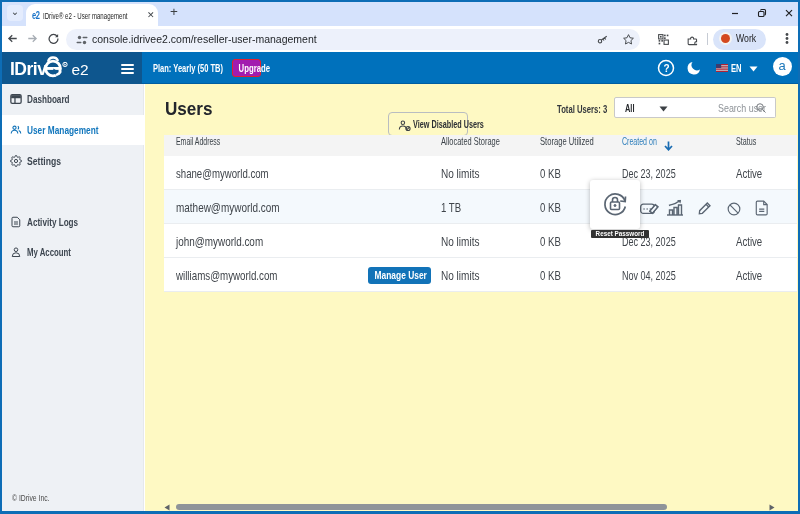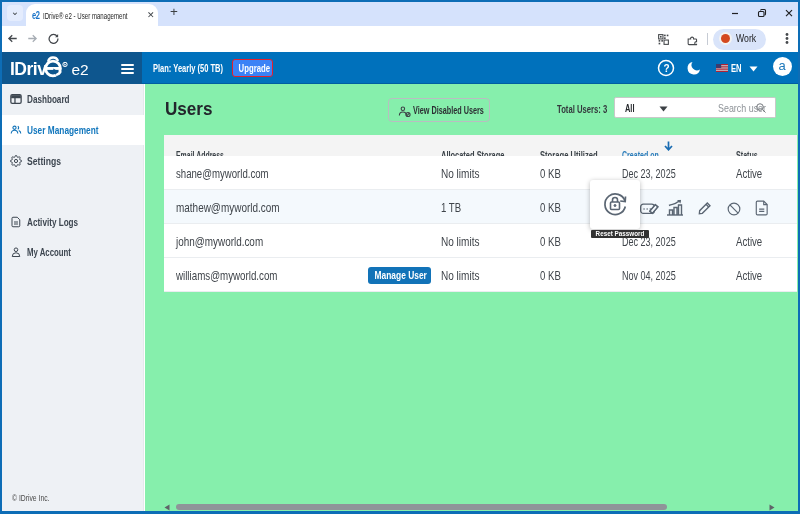--- a/index.html
+++ b/index.html
@@ -31,41 +31,41 @@
 #appheaderL { left:0; top:0; width:140px; height:32px; background:#0e568e; }
 
 #sidebar { left:2px; top:84px; width:142px; height:427px; background:#eef1f5; border-right:1px solid #e5e8ec; }
 .sbitem { left:0; width:142px; height:30px; display:flex; align-items:center; }
 .sbitem .ic { position:absolute; left:8px; top:9px; width:12px; height:12px; }
 .sbitem .lbl { position:absolute; left:25px; font-size:11px; font-weight:bold; color:#3d4650; }
 .sbitem .lbl span { transform:scaleX(0.74); }
 #sbsel { left:0; top:31px; width:142px; height:30px; background:#fff; }
 #copyr { left:10px; top:409px; font-size:8.5px; color:#4a4a4a; }
 
-#content { left:145px; top:84px; width:653px; height:427px; background:#86efac; }
+#content { left:145px; top:84px; width:653px; height:427px; background:#fef9c3; }
 #h1users { left:19.5px; top:13.5px; font-size:19px; font-weight:bold; color:#23262c; }
 #btngroup { left:74px; top:14px; width:146px; height:24px; border:1px solid #79aede; border-radius:4px; display:flex; }
 #btngroup .seg { flex:1; display:flex; align-items:center; justify-content:center; color:#1273b8; font-size:11.5px; font-weight:bold; }
 #btngroup .seg+.seg { border-left:1px solid #79aede; }
-#btndisabled { left:243px; top:14px; width:102px; height:24px; border:1px solid #b9bdc1; border-radius:4px; color:#2c2f33; font-size:11px; font-weight:bold; }
+#btndisabled { left:243px; top:28px; width:80px; height:24px; border:1px solid #b9bdc1; border-radius:4px; color:#2c2f33; font-size:11px; font-weight:bold; }
 #totalusers { left:412px; top:18.5px; font-size:11px; font-weight:bold; color:#33373c; }
 #alldd { left:469px; top:13px; width:63px; height:21px; border:1px solid #c9c9c9; border-radius:2px 0 0 2px; background:#fff; }
 #alldd .t { position:absolute; left:10px; top:3.5px; font-size:11px; font-weight:bold; color:#24272b; }
 #searchbox { left:531px; top:13px; width:99.5px; height:21px; border:1px solid #c9c9c9; border-left:none; border-radius:0 2px 2px 0; background:#fff; }
 #searchbox .ph { position:absolute; left:10px; top:3.5px; font-size:11.5px; color:#8e9398;margin-left:32px; }
 
 #tbl { left:18.5px; top:50.5px; width:633px; }
 #thead { position:relative; height:21px; background:#f4f4f4; }
 .trow { position:relative; height:34px; border-bottom:1px solid #eaedf0; background:#fff; }
 .c-email { position:absolute; left:12px; }
 .c-alloc { position:absolute; left:277px; }
 .c-util { position:absolute; left:376px; }
 .c-created { position:absolute; left:458px; }
 .c-status { position:absolute; left:572px; }
-#thead > div { top:14px; font-size:10.5px; font-weight:bold; color:#3b4248; }
+#thead > div { top:0; font-size:10.5px; font-weight:normal; color:#3b4248; }
 #thead .c-created { color:#2a7cba; }
 .trow > div { top:10.5px; font-size:13px; color:#3f444a; }
 #row2 { background:#f4f9fd; }
 #managebtn { position:absolute; left:204px; top:9px; width:63px; height:17px; background:#1273b8; border-radius:3px; color:#fff; font-size:10.5px; font-weight:bold; text-align:center; line-height:17px; }
 
 #popup { left:590px; top:180px; width:50px; height:49px; background:#fff; border-radius:3px; box-shadow:0 1px 5px rgba(0,0,0,0.28); z-index:10; }
 #tooltip { left:591px; top:229.5px; width:58px; height:8.5px; background:#323232; color:#fff; font-size:7.5px; font-weight:bold; text-align:center; line-height:8.5px; z-index:11; border-radius:1px; }
 .actic { z-index:5; }
 
 #sthumb { left:176px; top:503.5px; width:491px; height:6px; background:#8f9499; border-radius:3px; }
@@ -98,20 +98,36 @@
   <svg class="abs" style="left:5px;top:7px" width="11" height="11" viewBox="0 0 13 13">
       <path d="M11.5 6.5 H2.5 M6.2 2.7 L2.2 6.5 L6.2 10.3" fill="none" stroke="#43474c" stroke-width="1.5"></path>
     </svg>
   <svg class="abs" style="left:25px;top:7px" width="11" height="11" viewBox="0 0 13 13">
       <path d="M1.5 6.5 H10.5 M6.8 2.7 L10.8 6.5 L6.8 10.3" fill="none" stroke="#a7adb4" stroke-width="1.5"></path>
     </svg>
   <svg class="abs" style="left:46px;top:7px" width="11" height="11" viewBox="0 0 13 13">
       <path d="M10.8 4 A5.2 5.2 0 1 0 11.7 6.5" fill="none" stroke="#43474c" stroke-width="1.5"></path>
       <path d="M12 1.2 V5 H8.4 Z" fill="#43474c"></path>
     </svg>
+  <div class="abs" id="omni">
+    <svg class="abs" style="left:10px;top:5px" width="12" height="12" viewBox="0 0 12 12" fill="#5f6368">
+        <circle cx="3.5" cy="3.5" r="1.7"></circle>
+        <rect x="6.5" y="2.8" width="5" height="1.4" rx="0.7"></rect>
+        <circle cx="8.5" cy="8.5" r="1.7"></circle>
+        <rect x="0.5" y="7.8" width="5" height="1.4" rx="0.7"></rect>
+      </svg>
+    <div class="abs" id="urltext">console.idrivee2.com/reseller-user-management</div>
+    <svg class="abs" style="left:531px;top:5px" width="12" height="12" viewBox="0 0 24 24" fill="none" stroke="#46494d" stroke-width="2.2">
+        <circle cx="6" cy="14.5" r="3.4"></circle>
+        <path d="M8.7 12 L19.5 4.5 M15 7.5 L17.5 11 M11.8 9.8 L14 13"></path>
+      </svg>
+    <svg class="abs" style="left:556px;top:4px" width="13" height="13" viewBox="0 0 24 24" fill="none" stroke="#46494d" stroke-width="1.8">
+        <path d="M12 3 L14.8 8.8 L21 9.7 L16.5 14 L17.6 20.3 L12 17.3 L6.4 20.3 L7.5 14 L3 9.7 L9.2 8.8 Z"></path>
+      </svg>
+  </div>
   <svg class="abs" style="left:655px;top:6.5px" width="13" height="13" viewBox="0 0 24 24" fill="#46494d">
       <rect x="3" y="3" width="8" height="8" fill="none" stroke="#46494d" stroke-width="2"></rect>
       <rect x="5.5" y="5.5" width="3" height="3"></rect>
       <rect x="13" y="3" width="3" height="3"></rect>
       <rect x="18" y="3" width="3" height="3"></rect>
       <rect x="13" y="8" width="3" height="3"></rect>
       <rect x="3" y="13" width="3" height="3"></rect>
       <rect x="8" y="13" width="3" height="3"></rect>
       <rect x="3" y="18" width="3" height="3"></rect>
       <rect x="13" y="13" width="8" height="8" fill="none" stroke="#46494d" stroke-width="2"></rect>
@@ -143,21 +159,21 @@
     <circle cx="56" cy="9.5" r="2.2" fill="none" stroke="#fff" stroke-width="0.9"></circle>
     <text x="54.6" y="11.3" font-family="Liberation Sans" font-size="4.6" fill="#fff">R</text>
     <text x="62.5" y="20.3" font-family="Liberation Sans" font-size="15.5" fill="#fff">e2</text>
   </svg>
   <div class="abs" style="left:119px;top:11.5px;width:13px;height:11px">
     <div style="height:2.2px;background:#fff;border-radius:1px"></div>
     <div style="height:2.2px;background:#fff;border-radius:1px;margin-top:2.2px"></div>
     <div style="height:2.2px;background:#fff;border-radius:1px;margin-top:2.2px"></div>
   </div>
   <div class="abs" style="left:151px;top:10px;font-size:11px;font-weight:bold;color:#fff"><span class="cx" style="transform:scaleX(0.683)">Plan: Yearly (50 TB)</span></div>
-  <div class="abs" style="left:230px;top:6.5px;width:41px;height:18px;background:#3b82f6;border:1px solid #e4202c;border-radius:3px;color:#fff;font-size:10.5px;font-weight:bold;text-align:center;line-height:16px"><span class="cxc" style="transform:scaleX(0.737)">Upgrade</span></div>
+  <div class="abs" style="left:230px;top:6.5px;width:29px;height:18px;background:#a21caf;border:1px solid #e4202c;border-radius:3px;color:#fff;font-size:10.5px;font-weight:bold;text-align:center;line-height:16px"><span class="cxc" style="transform:scaleX(0.737)">Upgrade</span></div>
   <svg class="abs" style="left:655px;top:7px" width="18" height="18" viewBox="0 0 18 18">
       <circle cx="9" cy="9" r="7.5" fill="none" stroke="#fff" stroke-width="1.5"></circle>
       <text x="6.6" y="12.6" font-size="10" font-weight="bold" fill="#fff" font-family="Liberation Sans">?</text>
     </svg>
   <svg class="abs" style="left:684px;top:7px" width="17" height="17" viewBox="0 0 17 17">
       <path d="M14 10.5 A6.3 6.3 0 1 1 6.5 3 A5.4 5.4 0 0 0 14 10.5 Z" fill="#fff"></path>
     </svg>
   <svg class="abs" style="left:714px;top:12px" width="12" height="8" viewBox="0 0 12 8">
       <rect width="12" height="8" fill="#c2c3c6"></rect>
       <rect width="12" height="1.14" y="0" fill="#b22234"></rect>

